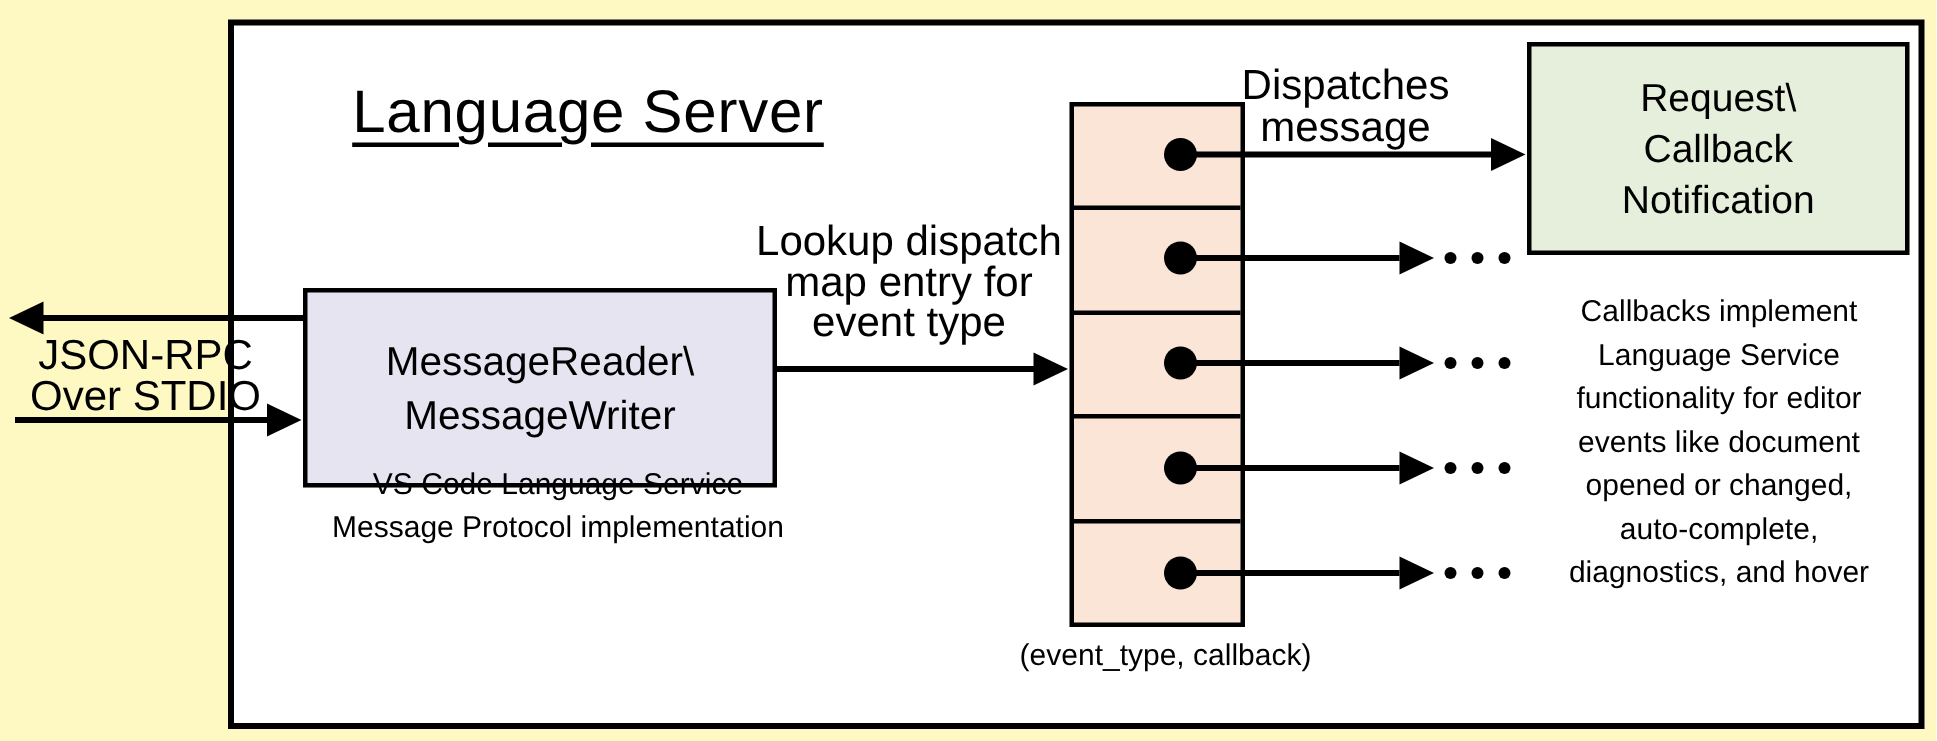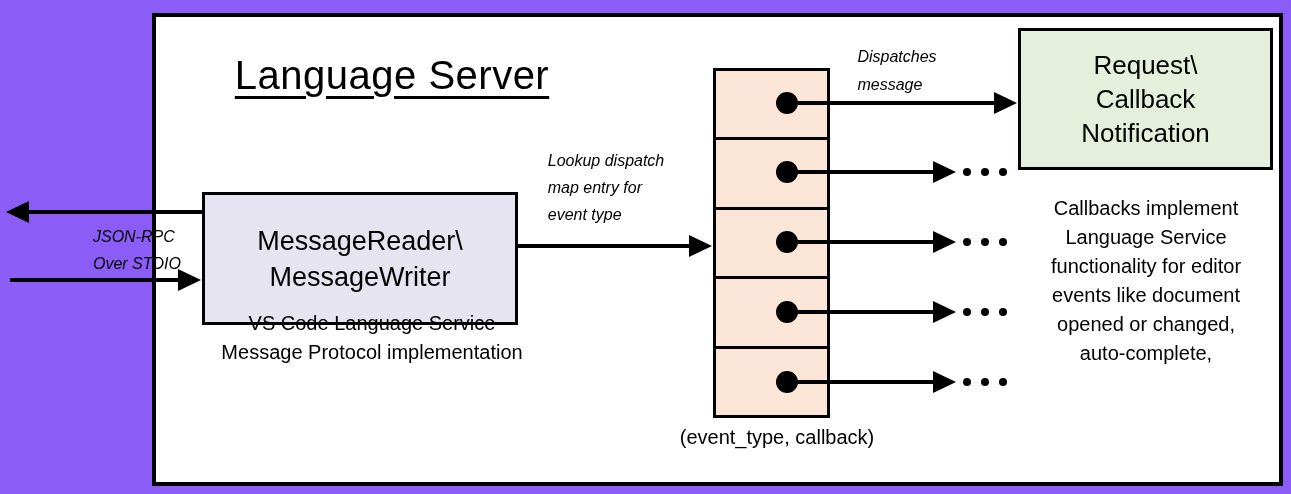--- a/index.html
+++ b/index.html
@@ -5,21 +5,21 @@
   * { margin: 0; padding: 0; box-sizing: border-box; }
   html, body { background: #ffffff; }
   body {
     font-family: "Liberation Sans", sans-serif;
     color: #000;
   }
   .stage {
     position: relative;
     width: 1291px;
     height: 494px;
-    background: #8b5cf6;
+    background: #fef9c3;
     overflow: hidden;
   }
   .abs { position: absolute; }
 
   .outer-box {
     left: 152px; top: 13px; width: 1131px; height: 473px;
     border: 4px solid #000;
     background: #fff;
   }
 
@@ -53,26 +53,25 @@
     text-align: center; white-space: nowrap;
   }
   .reader-caption { top: 309px; left: 372px; transform: translateX(-50%); }
   .note {
     top: 194px; left: 1146px; transform: translateX(-50%);
     font-size: 20px; line-height: 29px; text-align: center; white-space: nowrap;
   }
   .note span { display: block; }
 
   .flabel {
-    font-style: italic;
-    font-size: 16px; line-height: 27px;
-    white-space: nowrap;
+    font-size: 28px; line-height: 27px;
+    text-align: center; white-space: nowrap;
   }
   .flabel span { display: block; }
-  .stdio-label { top: 223px; left: 97px; transform: translateX(-50%); margin-left: 40px; }
+  .stdio-label { top: 223px; left: 97px; transform: translateX(-50%); }
   .lookup-label { top: 147px; left: 606px; transform: translateX(-50%); }
   .dispatches-label { top: 43px; left: 897px; transform: translateX(-50%); line-height: 28px; }
   .map-label { top: 423px; left: 777px; transform: translateX(-50%); font-size: 20px; line-height: 28px; text-align: center; white-space: nowrap; }
   .map-label span { display: block; }
 
   .hline { height: 4px; background: #000; }
   .arrowhead-right {
     width: 0; height: 0;
     border-top: 11px solid transparent;
     border-bottom: 11px solid transparent;
@@ -198,15 +197,16 @@
     <span>Notification</span>
   </div>
 
   <div class="abs note">
     <span>Callbacks implement</span>
     <span>Language Service</span>
     <span>functionality for editor</span>
     <span>events like document</span>
     <span>opened or changed,</span>
     <span>auto-complete,</span>
+    <span>diagnostics, and hover</span>
   </div>
 
 </div>
 
 </body></html>

